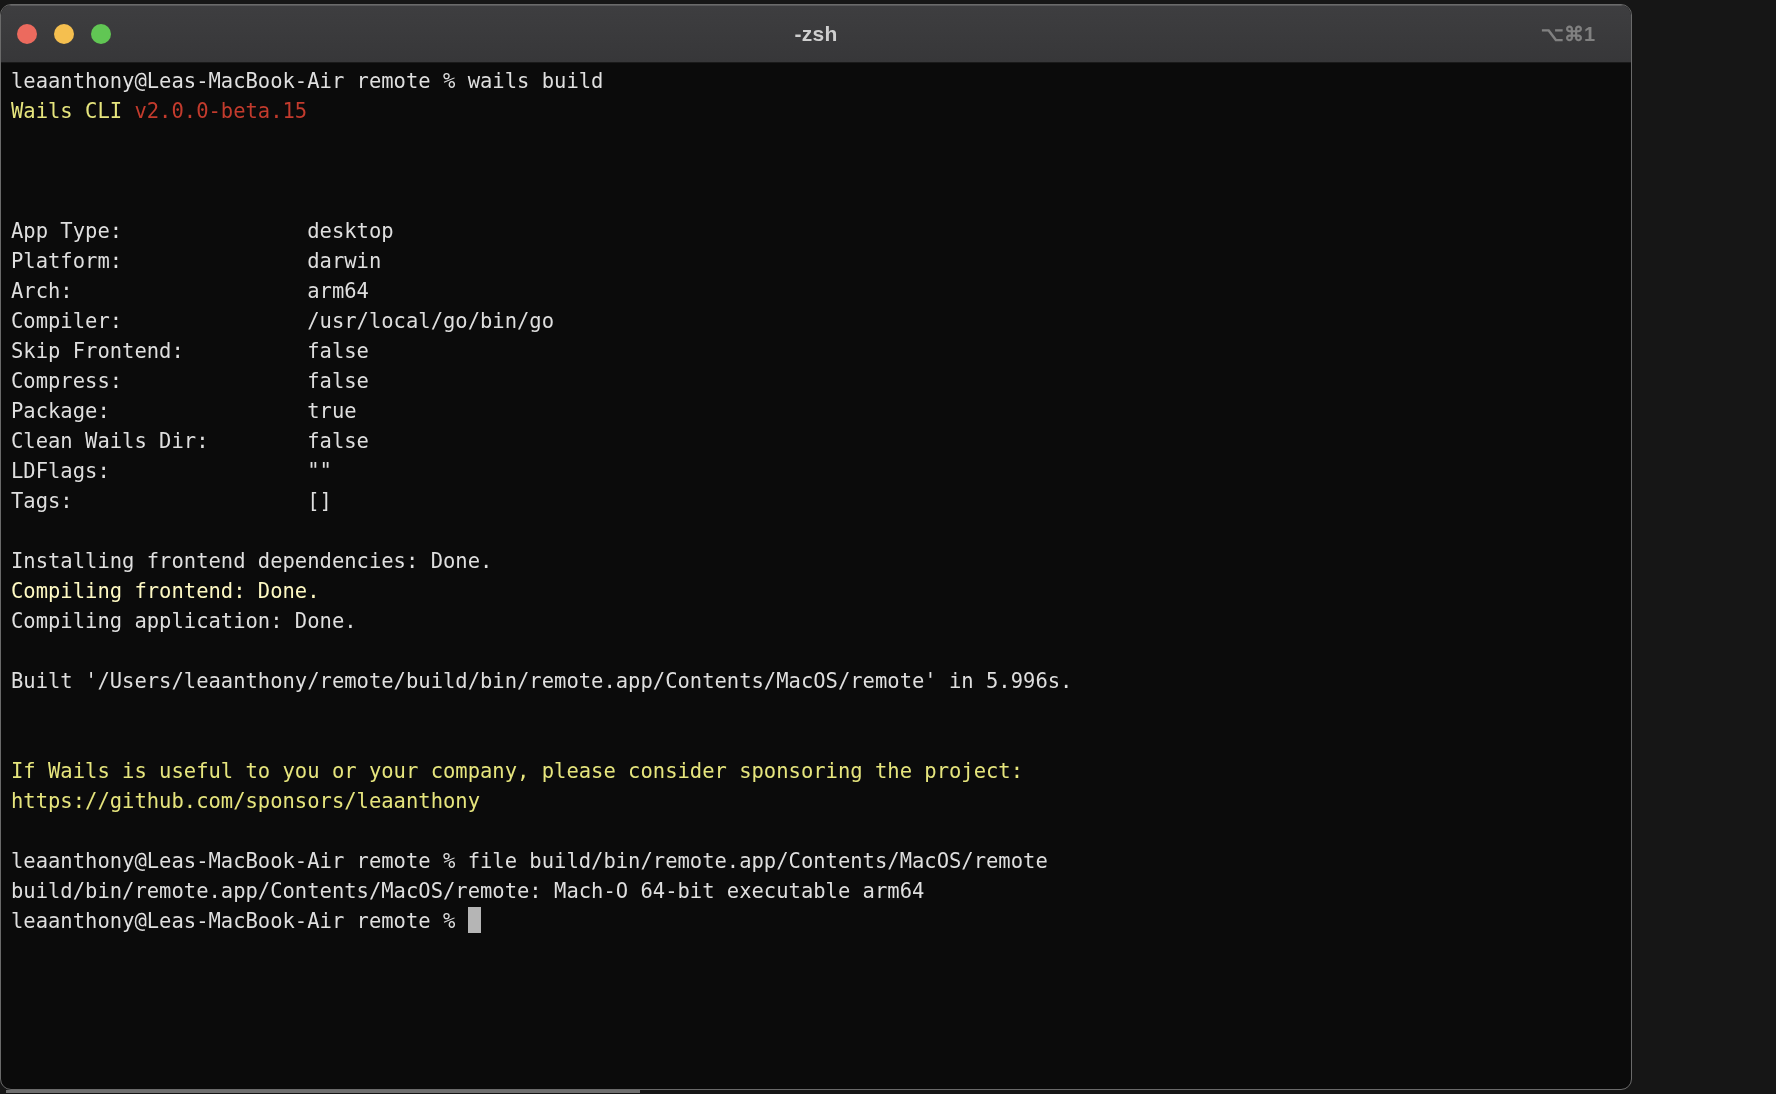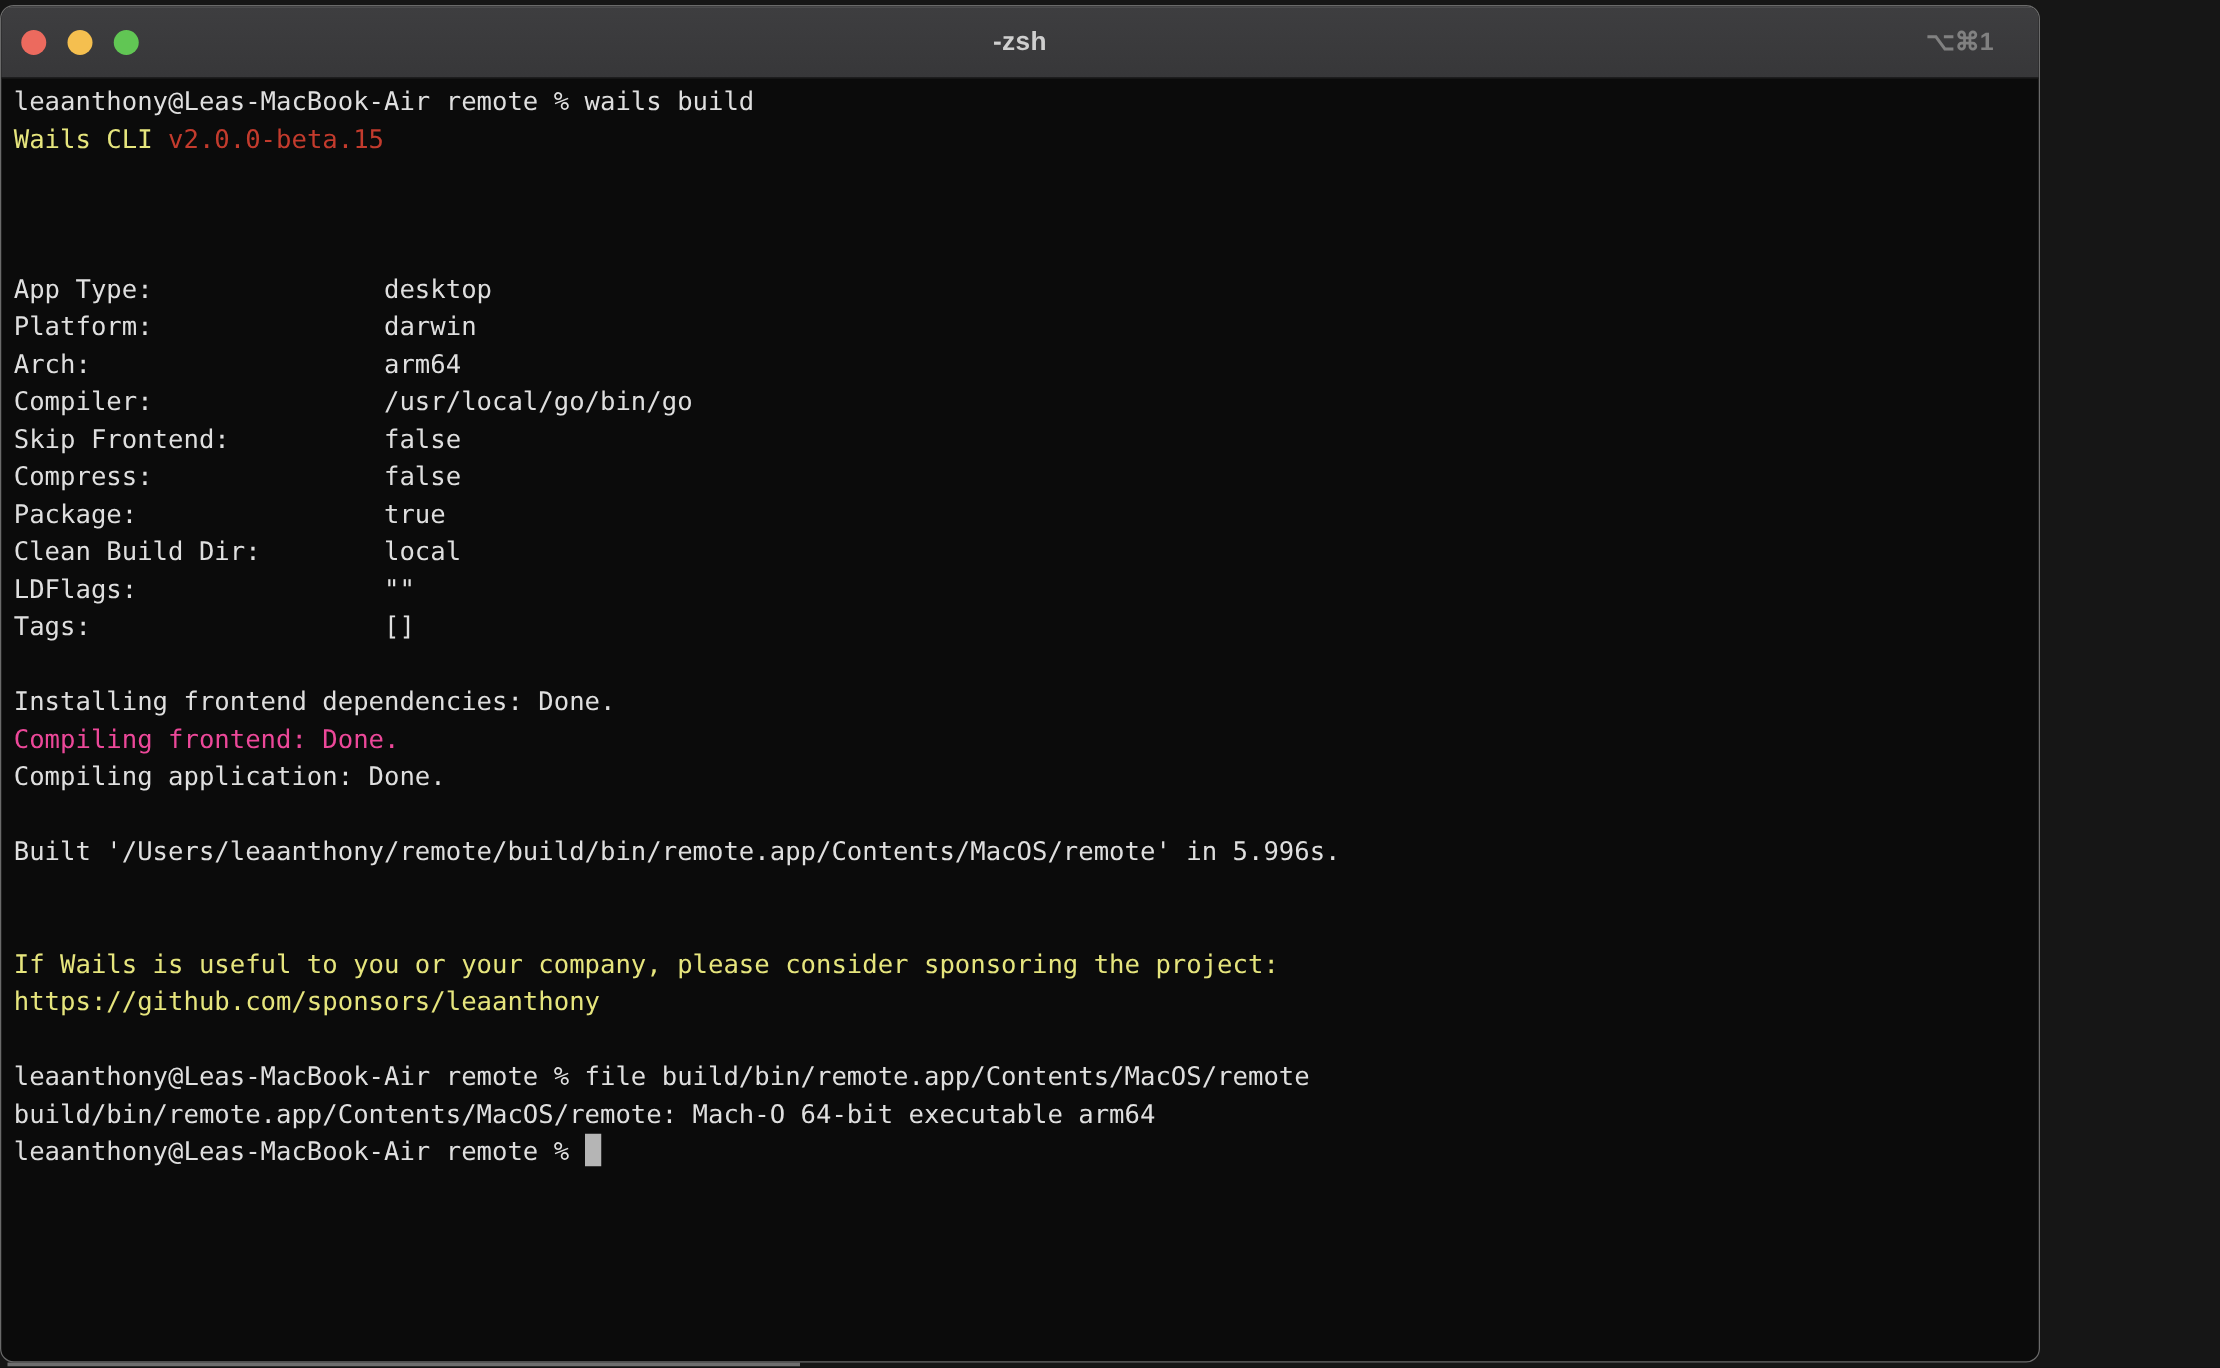--- a/index.html
+++ b/index.html
@@ -109,26 +109,26 @@
       <div class="term-line"></div>
       <div class="term-line"></div>
       <div class="term-line"></div>
       <div class="term-line"><span style="color: rgb(223, 223, 223); text-align: center;">App Type:               desktop</span></div>
       <div class="term-line"><span style="color: rgb(223, 223, 223);">Platform:               darwin</span></div>
       <div class="term-line"><span style="color: rgb(223, 223, 223);">Arch:                   arm64</span></div>
       <div class="term-line"><span style="color: rgb(223, 223, 223);">Compiler:               /usr/local/go/bin/go</span></div>
       <div class="term-line"><span style="color: rgb(223, 223, 223); text-align: center;">Skip Frontend:          false</span></div>
       <div class="term-line"><span style="color: rgb(223, 223, 223);">Compress:               false</span></div>
       <div class="term-line"><span style="color: rgb(223, 223, 223);">Package:                true</span></div>
-      <div class="term-line"><span style="color: rgb(223, 223, 223);">Clean Build Dir:        local</span></div>
+      <div class="term-line"><span style="color: rgb(223, 223, 223);">Clean Wails Dir:        false</span></div>
       <div class="term-line"><span style="color: rgb(223, 223, 223);">LDFlags:                ""</span></div>
       <div class="term-line"><span style="color: rgb(223, 223, 223);">Tags:                   []</span></div>
       <div class="term-line"></div>
       <div class="term-line"><span style="color: rgb(223, 223, 223);">Installing frontend dependencies: Done.</span></div>
-      <div class="term-line"><span style="color: #ec4899;">Compiling frontend: Done.</span></div>
+      <div class="term-line"><span style="color: #fef9c3;">Compiling frontend: Done.</span></div>
       <div class="term-line"><span style="color: rgb(223, 223, 223);">Compiling application: Done.</span></div>
       <div class="term-line"></div>
       <div class="term-line"><span style="color: rgb(223, 223, 223);">Built '/Users/leaanthony/remote/build/bin/remote.app/Contents/MacOS/remote' in 5.996s.</span></div>
       <div class="term-line"></div>
       <div class="term-line"></div>
       <div class="term-line"><span style="color: rgb(230, 229, 125);">If Wails is useful to you or your company, please consider sponsoring the project:</span></div>
       <div class="term-line"><span style="color: rgb(230, 229, 125);">https://github.com/sponsors/leaanthony</span></div>
       <div class="term-line"></div>
       <div class="term-line"><span style="color: rgb(223, 223, 223);">leaanthony@Leas-MacBook-Air remote % file build/bin/remote.app/Contents/MacOS/remote</span></div>
       <div class="term-line"><span style="color: rgb(223, 223, 223);">build/bin/remote.app/Contents/MacOS/remote: Mach-O 64-bit executable arm64</span></div>

